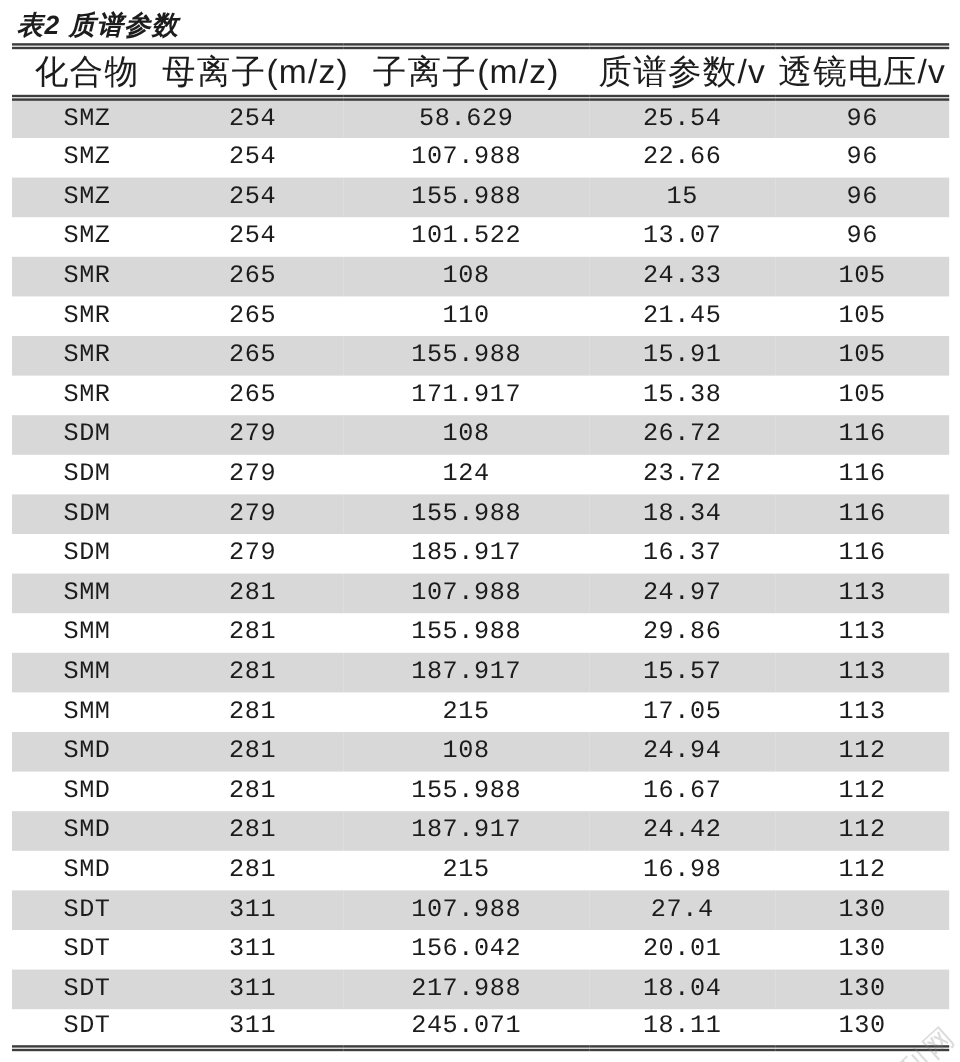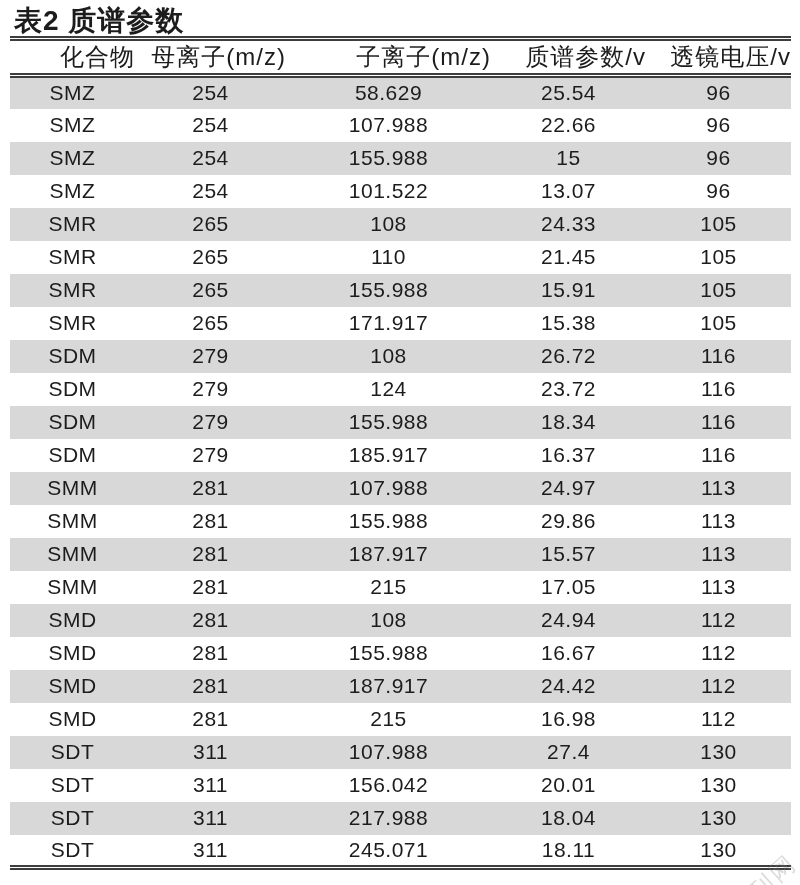--- a/index.html
+++ b/index.html
@@ -15,50 +15,51 @@
     height: 885px;
     background: #ffffff;
     color: var(--text);
     font-family: "Liberation Sans", "DejaVu Sans", sans-serif;
     position: relative;
     overflow: hidden;
   }
   .page-title {
     margin: 7px 0 0 14px;
     height: 29px;
-    font-size: 28px;
+    font-size: 22px;
     font-weight: bold;
     letter-spacing: 1px;
     line-height: 27px;
+    font-style: italic;
   }
   table.ms-table {
     border-collapse: collapse;
     table-layout: fixed;
     width: 781px;
     margin-left: 10px;
     border-top: 5px double var(--rule);
   }
   table.ms-table col.c1 { width: 125px; }
   table.ms-table col.c2 { width: 151px; }
   table.ms-table col.c3 { width: 205px; }
   table.ms-table col.c4 { width: 155px; }
   table.ms-table col.c5 { width: 145px; }
   thead tr { border-bottom: 5px double var(--rule); }
   thead th {
     height: 26px;
-    font-size: 24px;
+    font-size: 28px;
     font-weight: normal;
-    text-align: right;
+    text-align: center;
     vertical-align: middle;
     padding: 0;
     letter-spacing: 1px;
     white-space: nowrap;
   }
   tbody { border-bottom: 5px double var(--rule); }
-  tbody tr { height: 33px; }
+  tbody tr { height: 33px; font-family: Liberation Mono, monospace; }
   tbody tr:nth-child(odd) { background: var(--stripe); }
   tbody td {
     font-size: 21px;
     text-align: center;
     vertical-align: middle;
     padding: 0;
     letter-spacing: 0.5px;
     white-space: nowrap;
   }
   .watermark {

